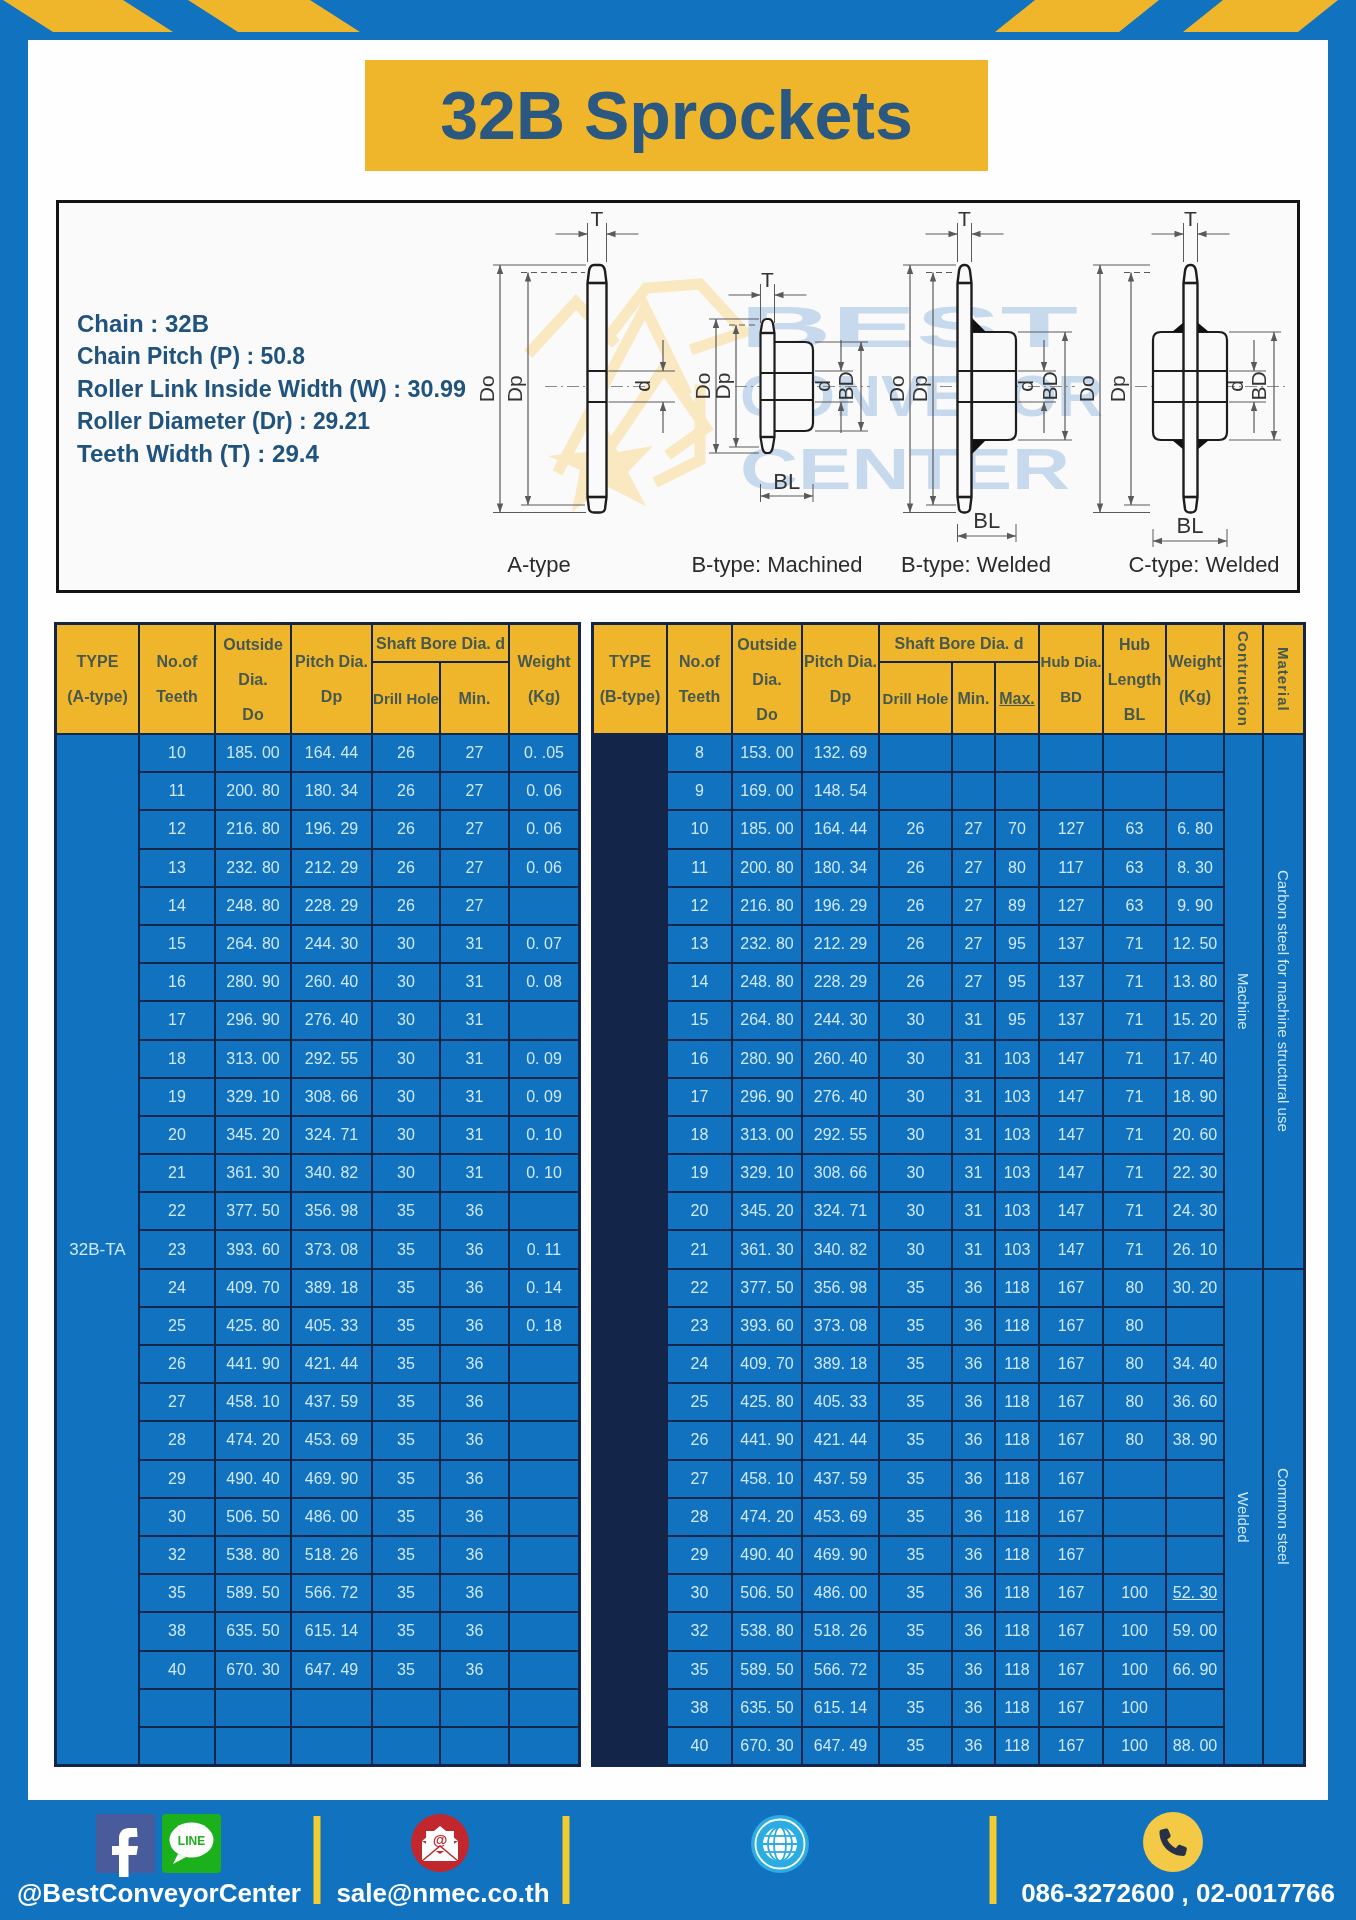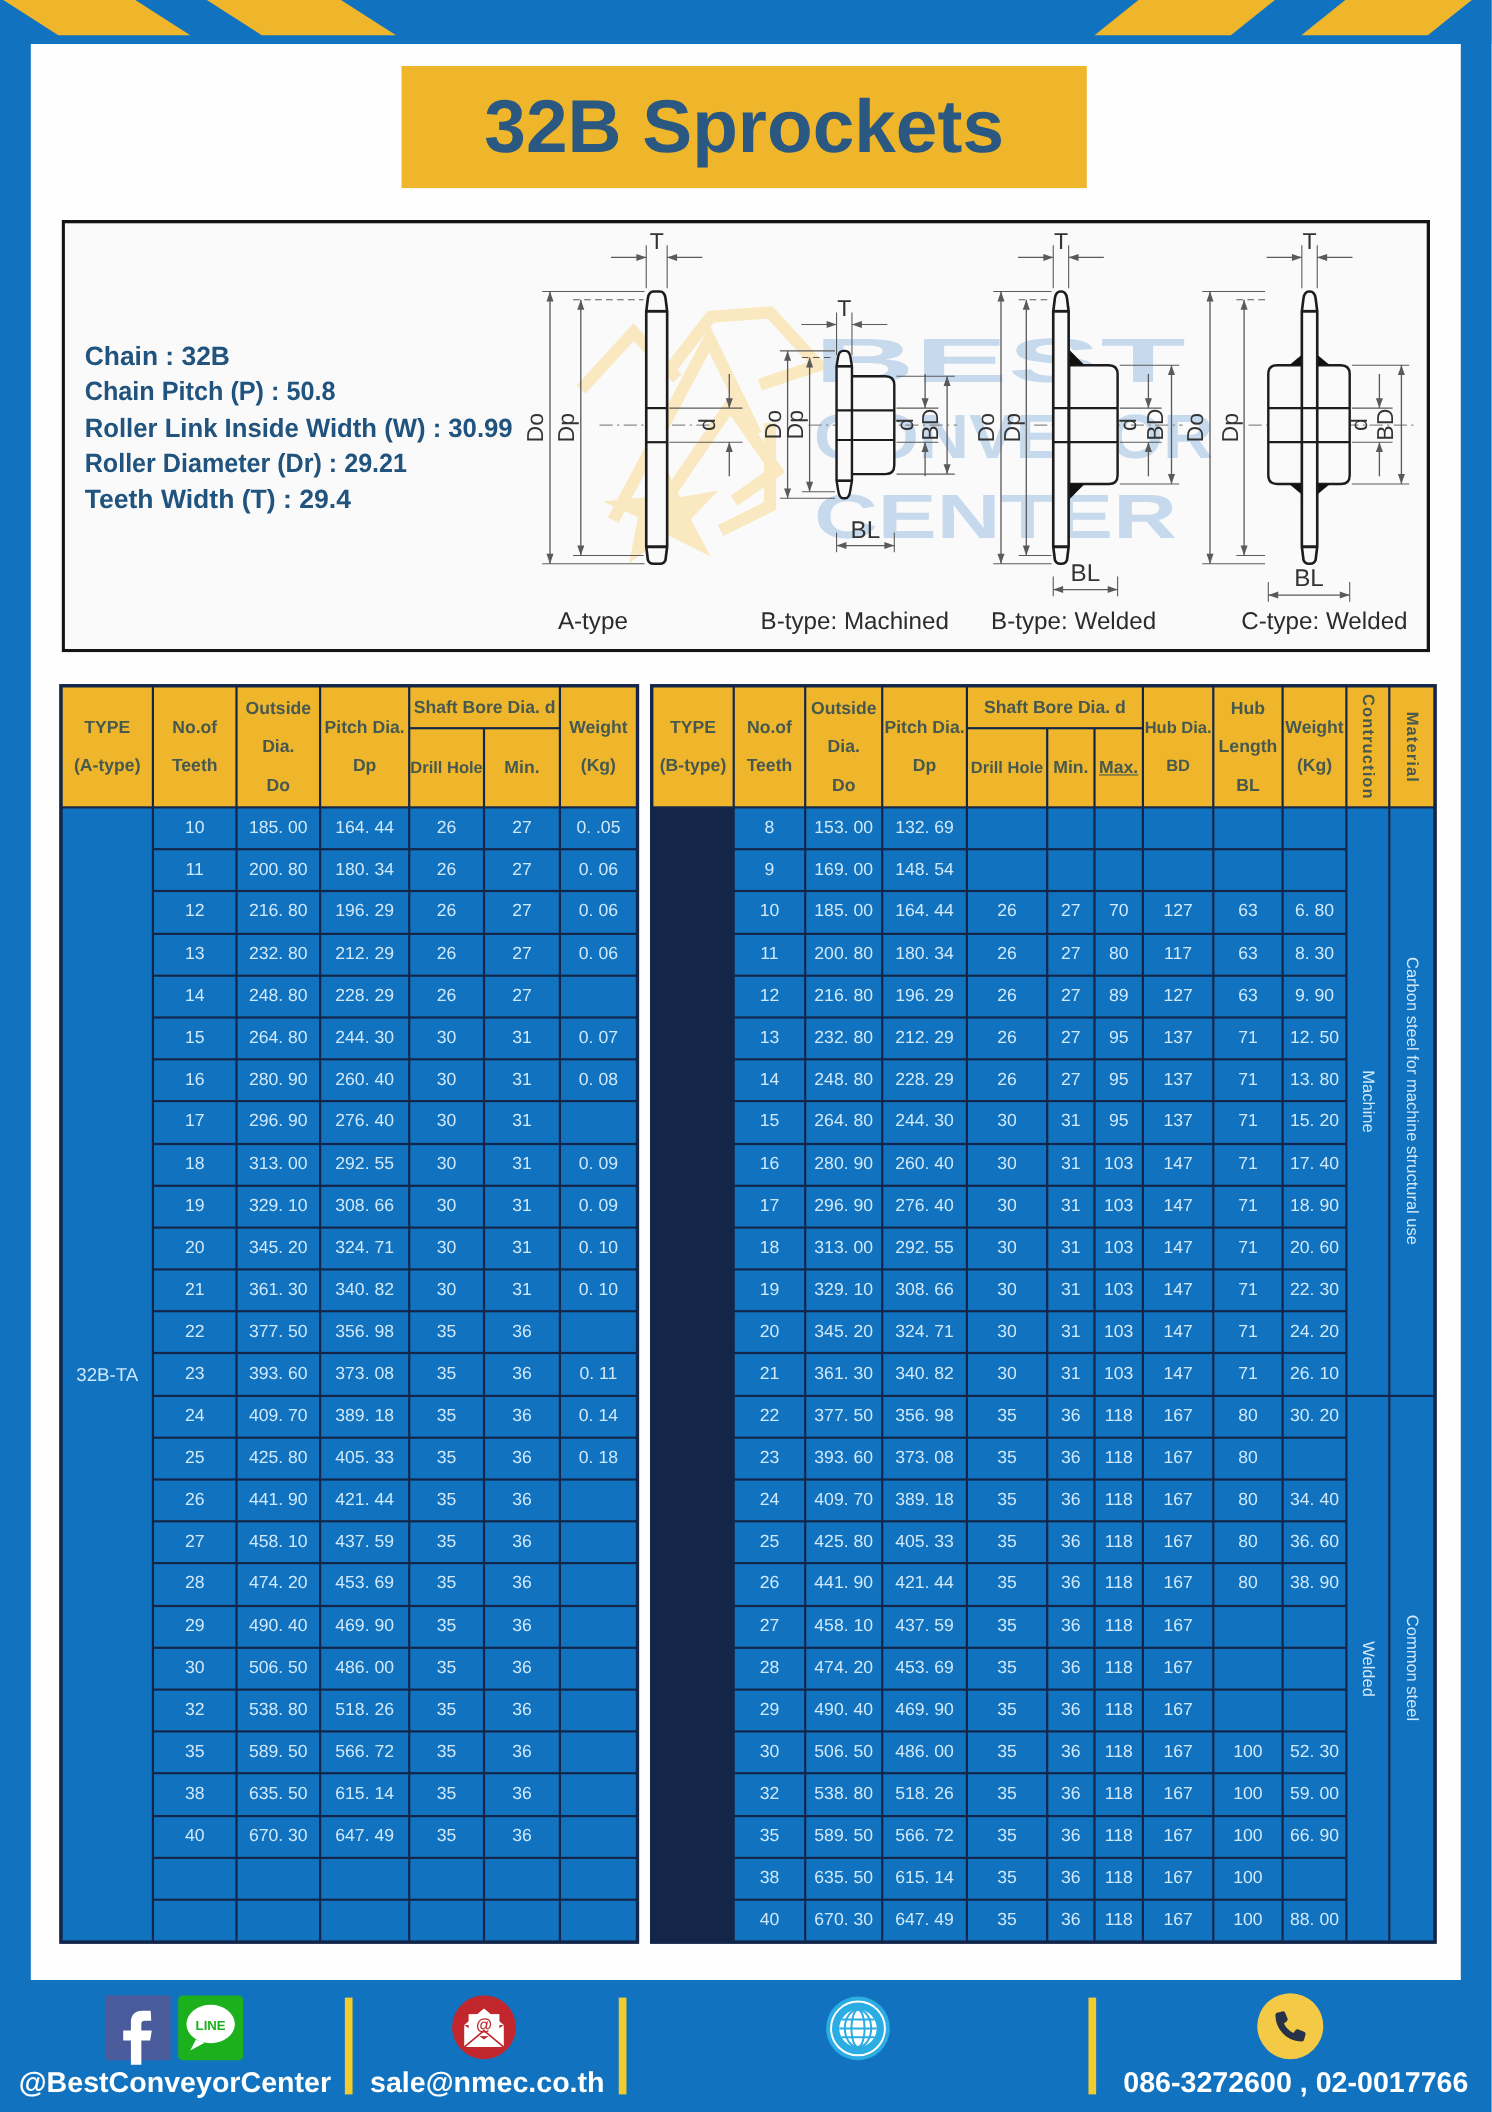--- a/index.html
+++ b/index.html
@@ -541,21 +541,21 @@
 <div class="gc bd" style="grid-row:14;grid-column:9;">71</div>
 <div class="gc bd" style="grid-row:14;grid-column:10;">22. 30</div>
 <div class="gc bd" style="grid-row:15;grid-column:2;">20</div>
 <div class="gc bd" style="grid-row:15;grid-column:3;">345. 20</div>
 <div class="gc bd" style="grid-row:15;grid-column:4;">324. 71</div>
 <div class="gc bd" style="grid-row:15;grid-column:5;">30</div>
 <div class="gc bd" style="grid-row:15;grid-column:6;">31</div>
 <div class="gc bd" style="grid-row:15;grid-column:7;">103</div>
 <div class="gc bd" style="grid-row:15;grid-column:8;">147</div>
 <div class="gc bd" style="grid-row:15;grid-column:9;">71</div>
-<div class="gc bd" style="grid-row:15;grid-column:10;">24. 20</div>
+<div class="gc bd" style="grid-row:15;grid-column:10;">24. 30</div>
 <div class="gc bd" style="grid-row:16;grid-column:2;">21</div>
 <div class="gc bd" style="grid-row:16;grid-column:3;">361. 30</div>
 <div class="gc bd" style="grid-row:16;grid-column:4;">340. 82</div>
 <div class="gc bd" style="grid-row:16;grid-column:5;">30</div>
 <div class="gc bd" style="grid-row:16;grid-column:6;">31</div>
 <div class="gc bd" style="grid-row:16;grid-column:7;">103</div>
 <div class="gc bd" style="grid-row:16;grid-column:8;">147</div>
 <div class="gc bd" style="grid-row:16;grid-column:9;">71</div>
 <div class="gc bd" style="grid-row:16;grid-column:10;">26. 10</div>
 <div class="gc bd" style="grid-row:17;grid-column:2;">22</div>
@@ -631,21 +631,21 @@
 <div class="gc bd" style="grid-row:24;grid-column:9;"></div>
 <div class="gc bd" style="grid-row:24;grid-column:10;"></div>
 <div class="gc bd" style="grid-row:25;grid-column:2;">30</div>
 <div class="gc bd" style="grid-row:25;grid-column:3;">506. 50</div>
 <div class="gc bd" style="grid-row:25;grid-column:4;">486. 00</div>
 <div class="gc bd" style="grid-row:25;grid-column:5;">35</div>
 <div class="gc bd" style="grid-row:25;grid-column:6;">36</div>
 <div class="gc bd" style="grid-row:25;grid-column:7;">118</div>
 <div class="gc bd" style="grid-row:25;grid-column:8;">167</div>
 <div class="gc bd" style="grid-row:25;grid-column:9;">100</div>
-<div class="gc bd" style="grid-row:25;grid-column:10;">52. 30</div>
+<div class="gc bd" style="grid-row:25;grid-column:10;text-decoration:underline;">52. 30</div>
 <div class="gc bd" style="grid-row:26;grid-column:2;">32</div>
 <div class="gc bd" style="grid-row:26;grid-column:3;">538. 80</div>
 <div class="gc bd" style="grid-row:26;grid-column:4;">518. 26</div>
 <div class="gc bd" style="grid-row:26;grid-column:5;">35</div>
 <div class="gc bd" style="grid-row:26;grid-column:6;">36</div>
 <div class="gc bd" style="grid-row:26;grid-column:7;">118</div>
 <div class="gc bd" style="grid-row:26;grid-column:8;">167</div>
 <div class="gc bd" style="grid-row:26;grid-column:9;">100</div>
 <div class="gc bd" style="grid-row:26;grid-column:10;">59. 00</div>
 <div class="gc bd" style="grid-row:27;grid-column:2;">35</div>

